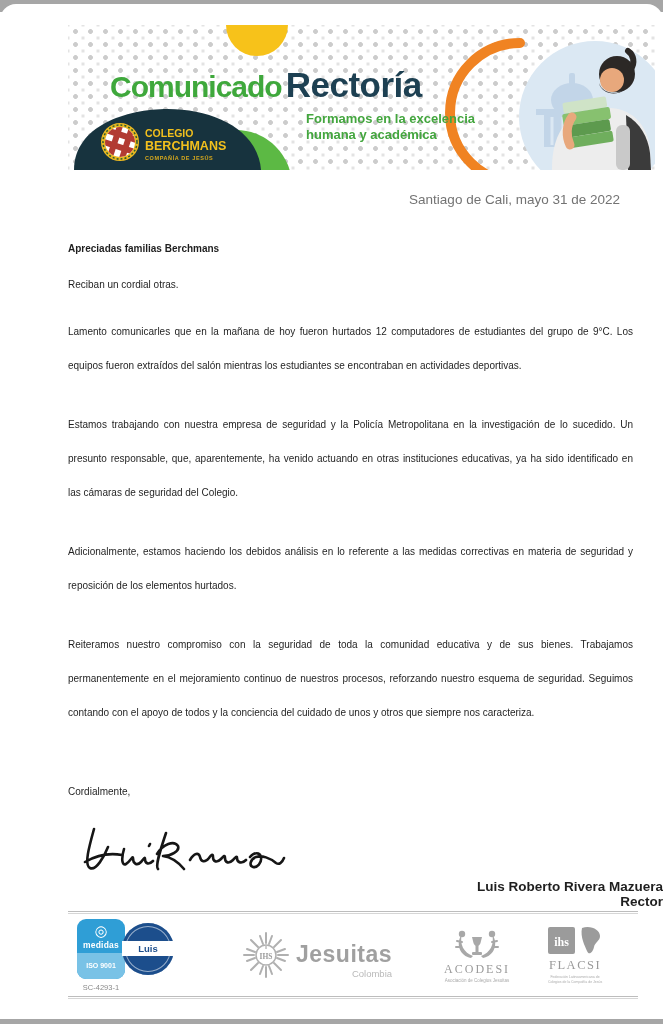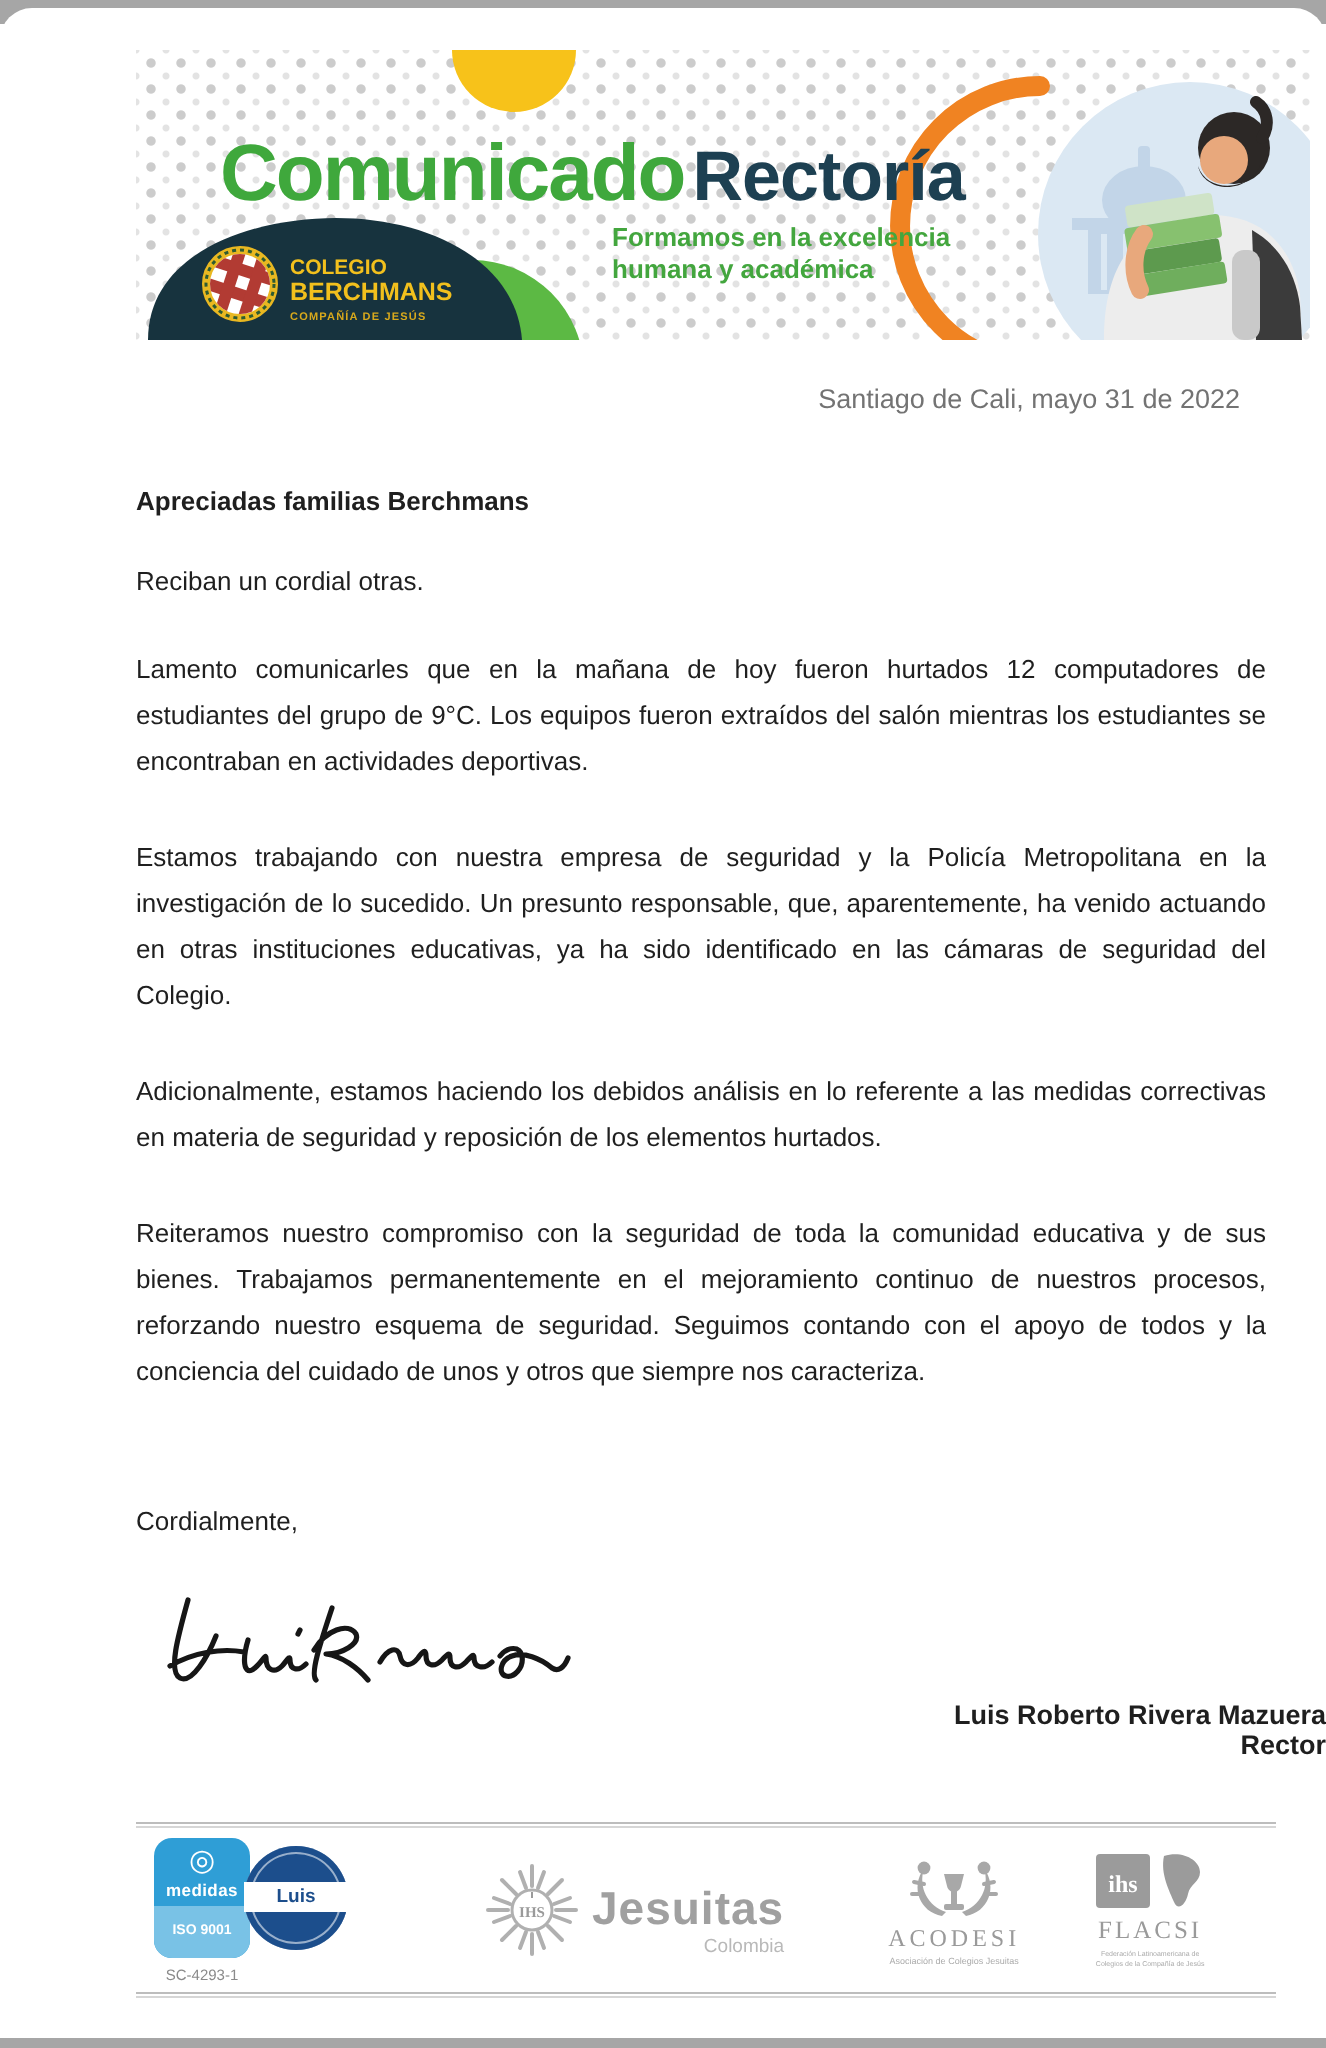--- a/index.html
+++ b/index.html
@@ -19,31 +19,31 @@
       radial-gradient(circle, #cccccc 2.1px, transparent 2.6px),
       radial-gradient(circle, #e3e3e3 1.5px, transparent 2.0px);
     background-size:15px 13px, 15px 13px;
     background-position:0 0, 7.5px 6.5px;
   }
   .banner-yellow {
     position:absolute; top:0; left:158px; width:62px; height:31px;
     border-radius:0 0 62px 62px; background:#f7c21a;
   }
   .banner-titles { position:absolute; top:40px; left:42px; white-space:nowrap; }
-  .title-main { font-size:40px; font-weight:bold; letter-spacing:-1px; color:#3fa83c; }
+  .title-main { font-size:30px; font-weight:bold; letter-spacing:-1px; color:#3fa83c; }
   .title-sec  { font-size:35px; font-weight:bold; letter-spacing:-0.5px; color:#1d4052; margin-left:4px; }
   .tagline { position:absolute; top:86px; left:238px; font-size:13px; font-weight:bold; color:#43a63e; line-height:1.25; }
   .logo-wrap { position:absolute; left:0; bottom:0; width:240px; height:64px; }
   .illus { position:absolute; right:0; top:0; height:145px; width:235px; }
   
   .dateline { margin:22px 43px 0 68px; text-align:right; font-weight:normal; font-size:13.5px; color:#737373; }
-  .letter { margin:0 30px 0 68px; font-size:13px; color:#1f1f1f; }
+  .letter { margin:0 30px 0 68px; font-size:10px; color:#1f1f1f; }
   .letter .greeting { margin-top:36px; font-weight:bold; }
   .letter .salutation { margin-top:25px; }
-  .letter p.par { margin-top:25px; line-height:23px; text-align:justify; }
+  .letter p.par { margin-top:25px; line-height:34px; text-align:justify; }
   .letter .closing { margin-top:56px; }
   .sig-block { margin:20px 0 0 76px;text-align:right; }
   .sig-svg { display:block; margin-left:2px; }
   .signer-name { margin-top:2px; font-weight:bold; font-size:13.5px; color:#1f1f1f; }
   .signer-title { font-weight:bold; font-size:13.5px; color:#1f1f1f; }
   
   .footer { margin-top:auto; padding:0 25px 20px 68px; }
   .rule { height:3px; border-top:1px solid #bdbdbd; border-bottom:1px solid #d6d6d6; }
   .logo-row { display:flex; align-items:center; height:82px; padding:0 4px; }
   .cert-group { display:flex; align-items:flex-start; }

